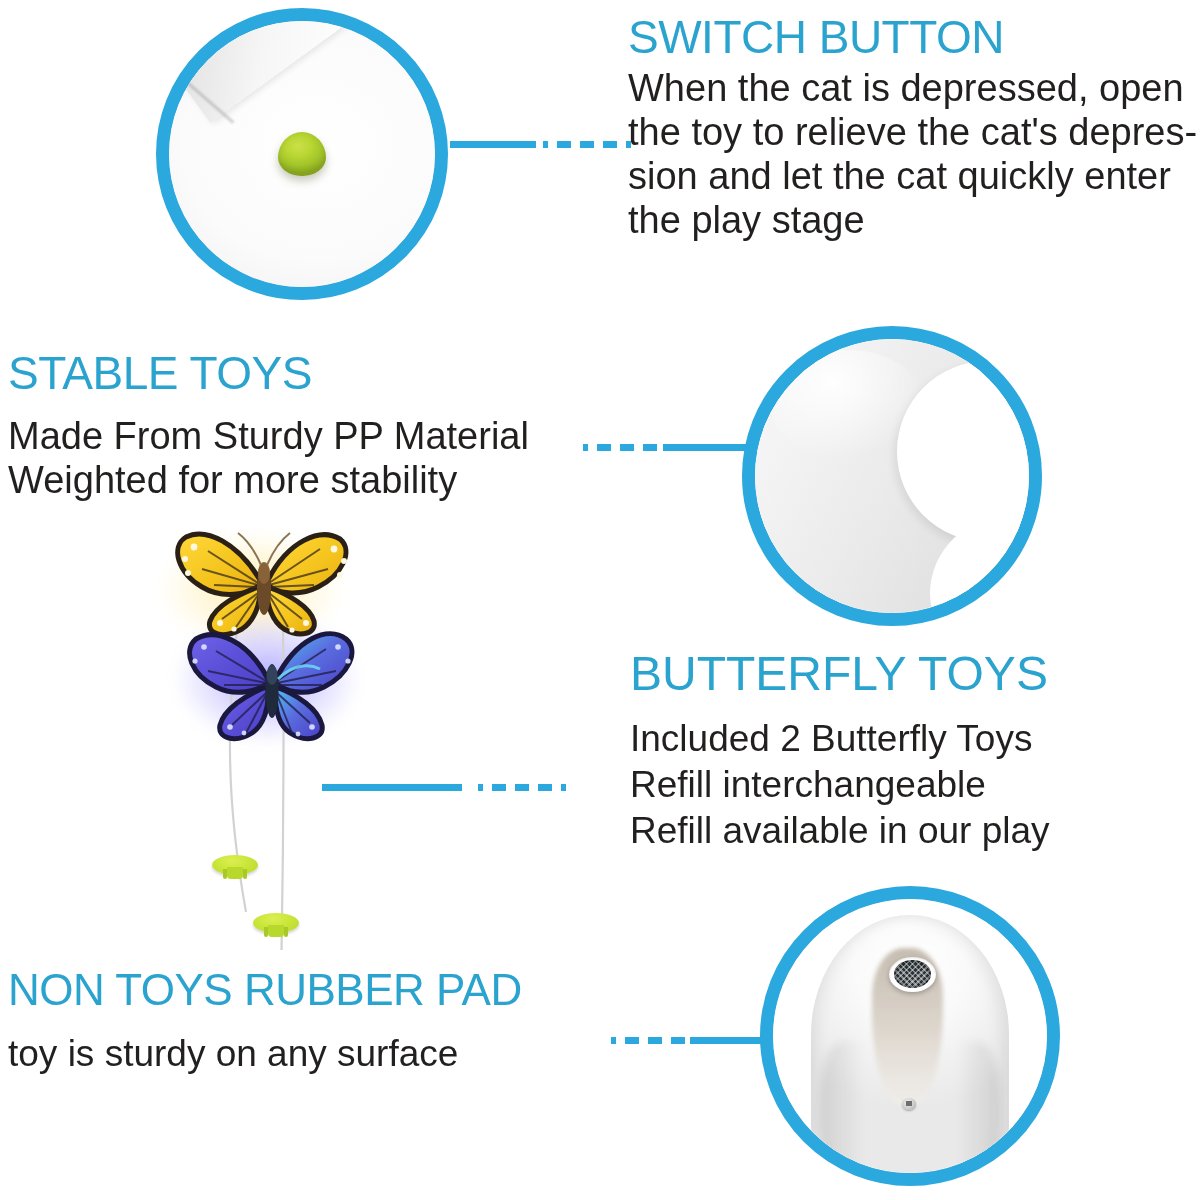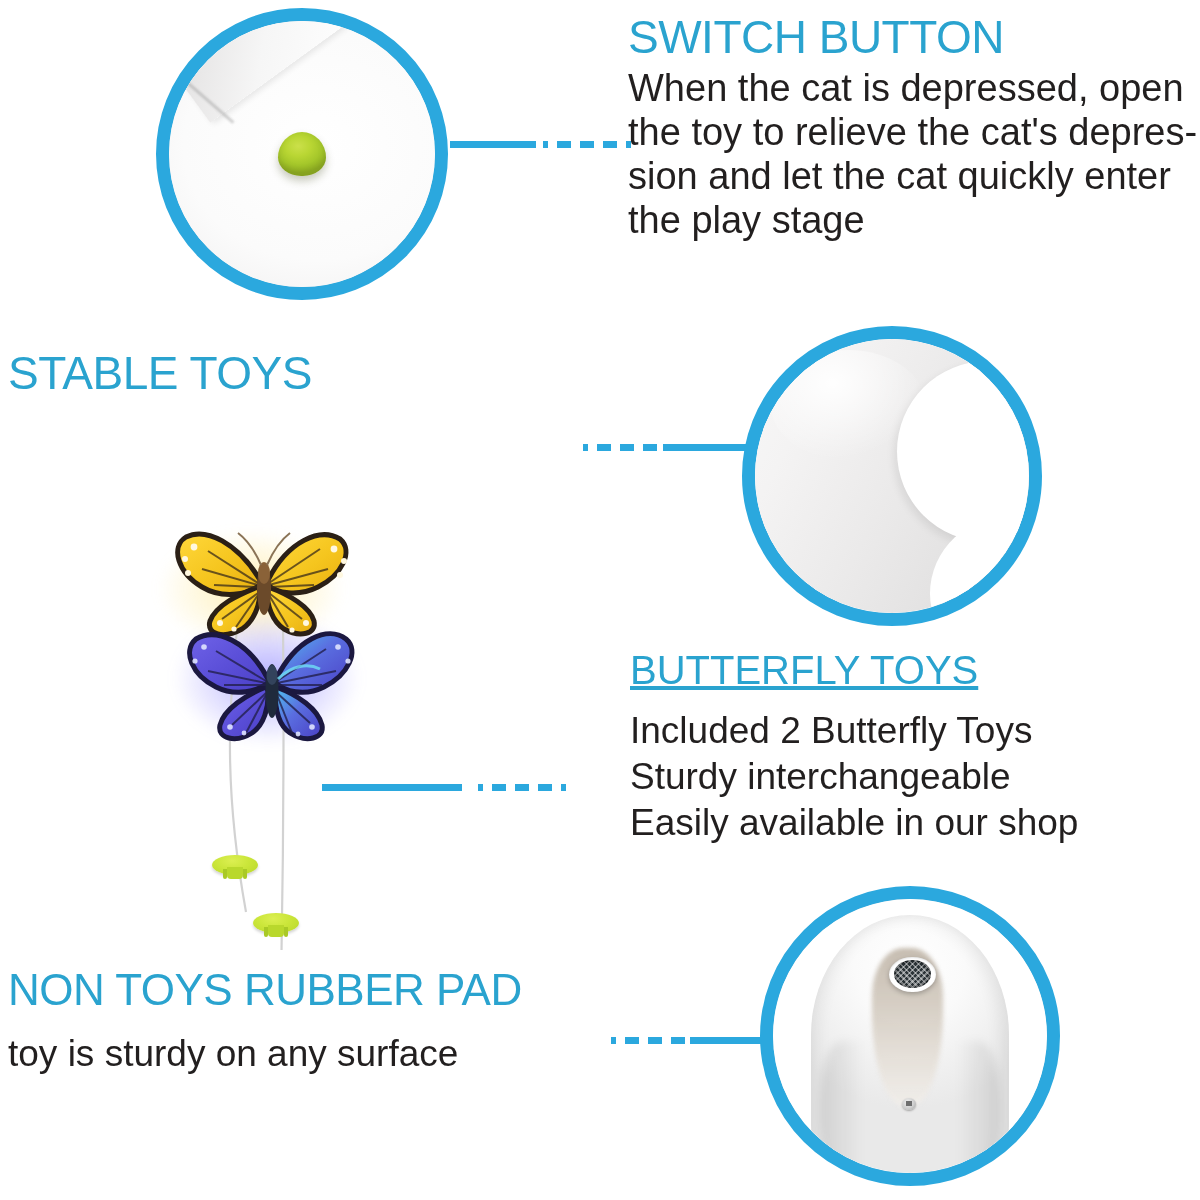--- a/index.html
+++ b/index.html
@@ -60,21 +60,21 @@
     margin-top: 6px;
   }
 
   
   #stable-block { left: 8px; top: 350px; width: 560px; }
   #stable-block .feature-heading { font-size: 46px; }
   #stable-block .feature-body { font-size: 38px; margin-top: 18px; }
 
   
   #butterfly-block { left: 630px; top: 650px; width: 560px; }
-  #butterfly-block .feature-heading { font-size: 40px; letter-spacing: 0px; text-decoration: underline; }
+  #butterfly-block .feature-heading { font-size: 48px; letter-spacing: 0px; }
   #butterfly-block .feature-body { font-size: 37px; margin-top: 18px; line-height: 1.24; }
 
   
   #nonslip-block { left: 8px; top: 968px; width: 600px; }
   #nonslip-block .feature-heading { font-size: 44px; }
   #nonslip-block .feature-body { font-size: 37px; margin-top: 18px; line-height: 1.28; }
 
   
   .photo-circle {
     border-radius: 50%;
@@ -365,20 +365,24 @@
     <div class="feature-body">
       <div>When the cat is depressed, open</div>
       <div>the toy to relieve the cat's depres-</div>
       <div>sion and let the cat quickly enter</div>
       <div>the play stage</div>
     </div>
   </div>
 
   <div class="abs font-humanist" id="stable-block">
     <div class="feature-heading">STABLE TOYS</div>
+    <div class="feature-body">
+      <div>Made From Sturdy PP Material</div>
+      <div>Weighted for more stability</div>
+    </div>
   </div>
 
   <div class="conn-dashes" style="left:583px; top:444px;">
     <i class="tiny"></i>
       <i></i>
       <i></i>
       <i></i>
       <i class="tiny"></i>
   </div>
   <div class="conn-solid" style="left:663px; top:444px; width:92px;"></div>
@@ -523,22 +527,22 @@
       <i></i>
       <i></i>
       <i></i>
       <i class="tiny"></i>
   </div>
 
   <div class="abs font-grotesque" id="butterfly-block">
     <div class="feature-heading">BUTTERFLY TOYS</div>
     <div class="feature-body">
       <div>Included 2 Butterfly Toys</div>
-      <div>Sturdy interchangeable</div>
-      <div>Easily available in our shop</div>
+      <div>Refill interchangeable</div>
+      <div>Refill available in our play</div>
     </div>
   </div>
 
   <div class="abs font-grotesque" id="nonslip-block">
     <div class="feature-heading font-humanist">NON TOYS RUBBER PAD</div>
     <div class="feature-body">
       <div>toy is sturdy on any surface</div>
     </div>
   </div>
 

